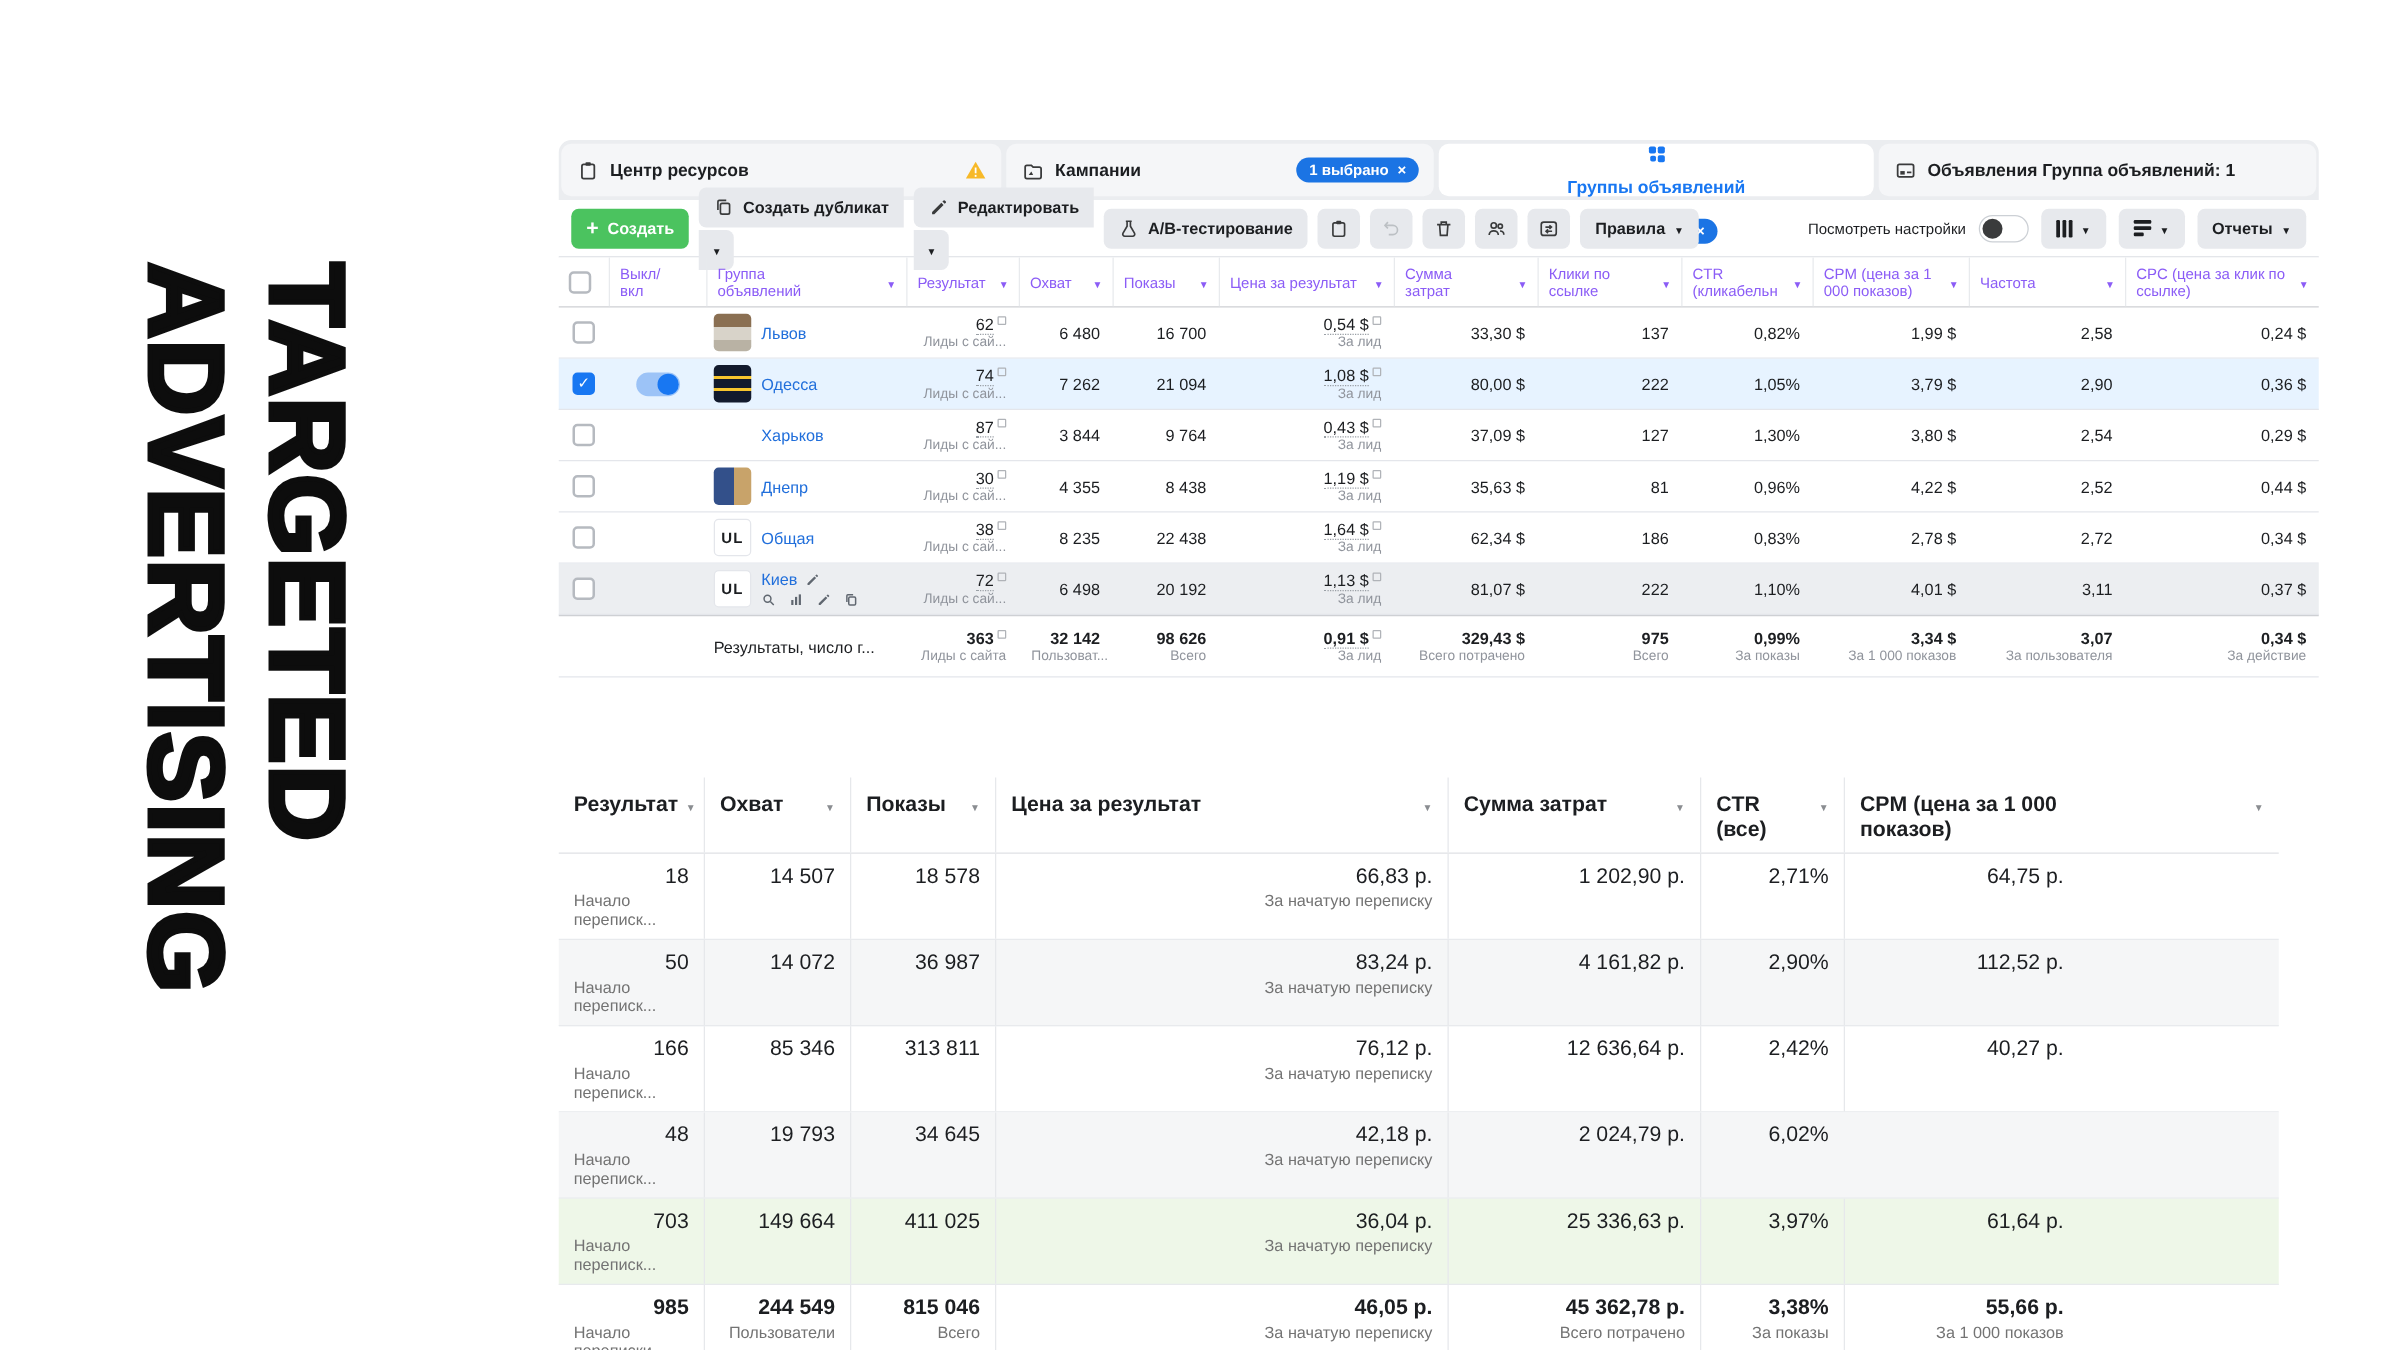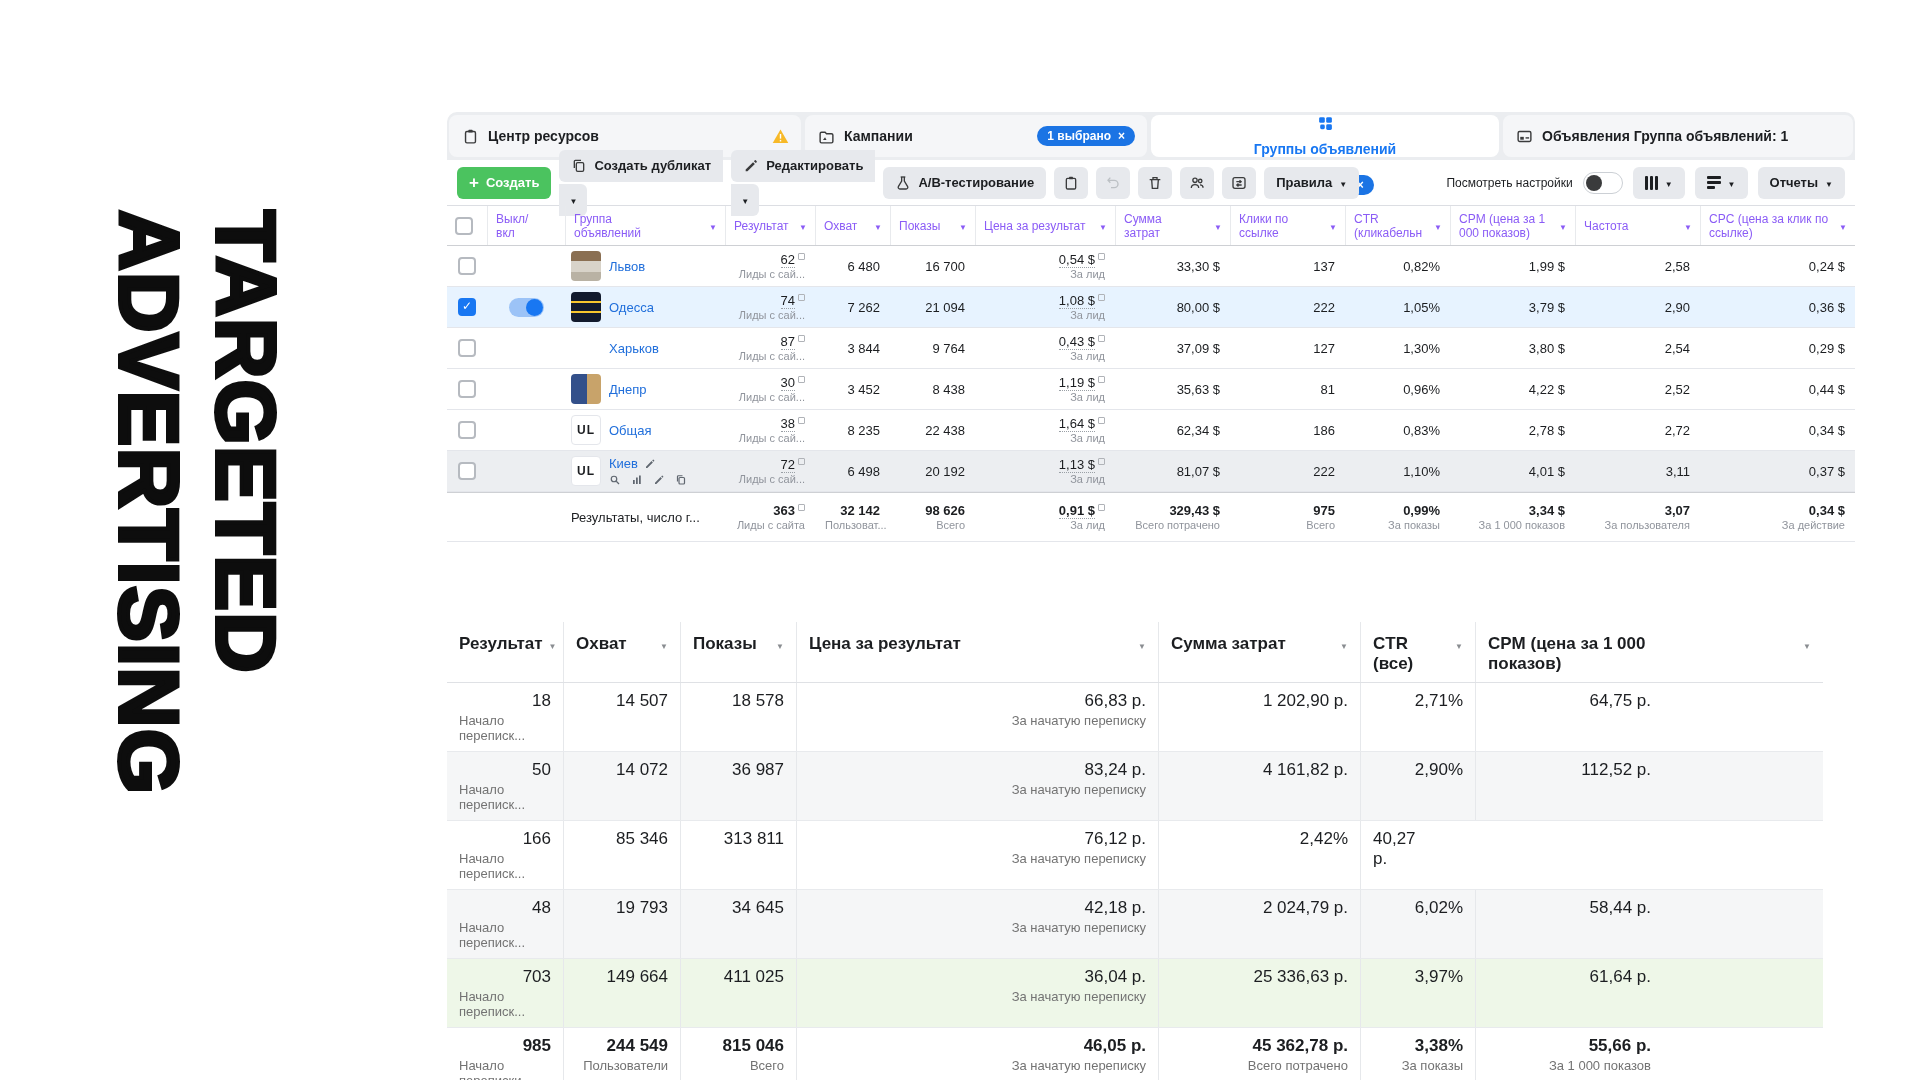--- a/index.html
+++ b/index.html
@@ -439,21 +439,21 @@
         </div>
       <div class="c-tog"></div>
       <div class="c-name">
         <span class="ava ava-4"></span>
         <span class="link">Днепр</span>
       </div>
       <div class="num">
           <div><span class="dotted">30</span><span class="attr"></span></div>
           <div class="sub">Лиды с сай...</div>
         </div>
-      <div class="num">3 452</div>
+      <div class="num">4 355</div>
       <div class="num">8 438</div>
       <div class="num">
           <div><span class="dotted">1,19 $</span><span class="attr"></span></div>
           <div class="sub">За лид</div>
         </div>
       <div class="num">35,63 $</div>
       <div class="num">81</div>
       <div class="num">0,96%</div>
       <div class="num">4,22 $</div>
       <div class="num">2,52</div>
@@ -664,38 +664,38 @@
       <div class="cell num">
           <div>166</div>
           <div class="sub2 left">Начало переписк...</div>
         </div>
       <div class="cell num">85 346</div>
       <div class="cell num">313 811</div>
       <div class="cell num">
           <div>76,12 р.</div>
           <div class="sub2">За начатую переписку</div>
         </div>
+      <div class="cell num">12 636,64 р.</div>
       <div class="cell num">2,42%</div>
       <div class="cell num cpm-pad">40,27 р.</div>
     </div>
 
     <div class="t2-grid t2-row alt">
       <div class="cell num">
           <div>48</div>
           <div class="sub2 left">Начало переписк...</div>
         </div>
       <div class="cell num">19 793</div>
       <div class="cell num">34 645</div>
       <div class="cell num">
           <div>42,18 р.</div>
           <div class="sub2">За начатую переписку</div>
         </div>
       <div class="cell num">2 024,79 р.</div>
       <div class="cell num">6,02%</div>
-      <div class="cell num cpm-pad">58,44 р.</div>
     </div>
 
     <div class="t2-grid t2-row green">
       <div class="cell num">
           <div>703</div>
           <div class="sub2 left">Начало переписк...</div>
         </div>
       <div class="cell num">149 664</div>
       <div class="cell num">411 025</div>
       <div class="cell num">

